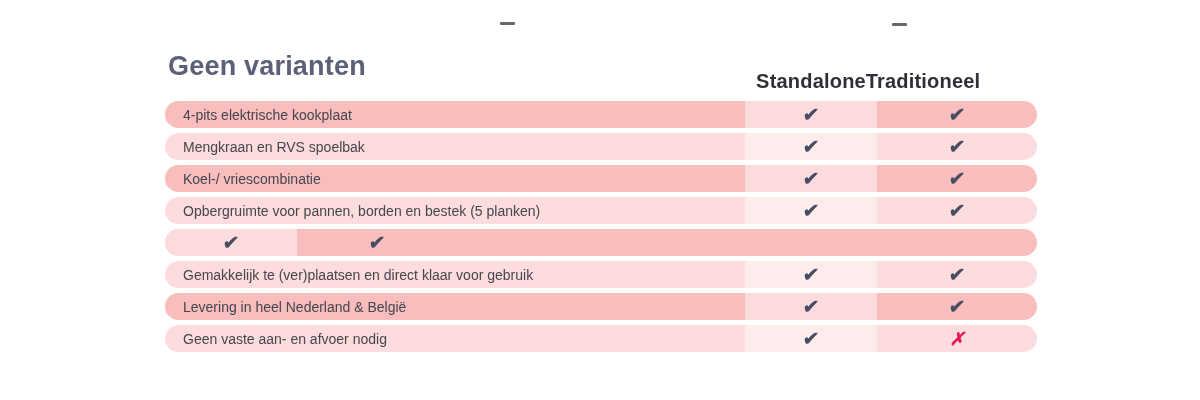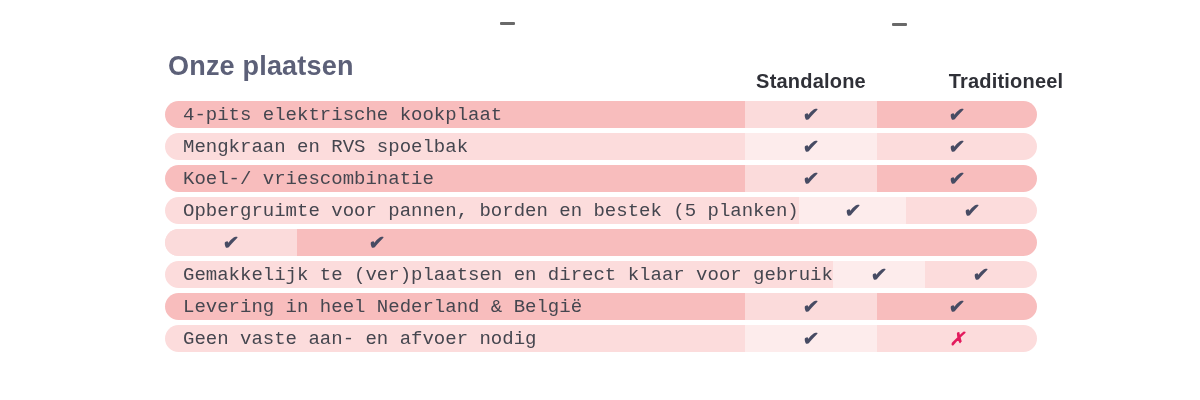--- a/index.html
+++ b/index.html
@@ -17,31 +17,31 @@
     position:absolute;height:3px;width:15px;background:#4f4f4f;opacity:.85;border-radius:1px;
   }
   .dash-1{left:500px;top:22px;}
   .dash-2{left:892px;top:23px;}
   .col-headers{position:absolute;top:70px;left:0;width:1200px;height:22px;}
   .col-header{
     position:absolute;top:0;text-align:center;
     font-size:20px;font-weight:bold;color:var(--header-text);letter-spacing:.2px;
   }
   .col-header.standalone{left:745px;width:132px;}
-  .col-header.traditioneel{left:926px;width:160px;}
+  .col-header.traditioneel{left:843px;width:160px;}
   .table{position:absolute;left:165px;top:101px;width:872px;}
   .row{
     display:flex;align-items:stretch;height:27px;margin-bottom:5px;
     border-radius:14px;overflow:hidden;
   }
   .row.dark{background:var(--row-dark);}
   .row.light{background:var(--row-light);}
   .feature{
     flex:1;display:flex;align-items:center;padding-left:18px;
-    font-size:19px;color:var(--feature-text);white-space:nowrap;font-family:Liberation Mono, monospace;
+    font-size:14px;color:var(--feature-text);white-space:nowrap;
   }
   .cell{
     display:flex;align-items:center;justify-content:center;
   }
   .cell.standalone{width:132px;background:var(--standalone-overlay);}
   .cell.traditioneel{width:160px;}
   .mark{line-height:1;}
   .mark-check{
     color:var(--check);font-size:19px;font-weight:bold;
     transform:skewX(-6deg);
@@ -50,21 +50,21 @@
     color:var(--cross);font-size:18px;font-weight:bold;font-style:italic;
   }
 </style>
 </head>
 <body>
 
 <div class="stage">
   <span class="artifact-dash dash-1"></span>
   <span class="artifact-dash dash-2"></span>
 
-  <h1 class="page-title">Onze plaatsen</h1>
+  <h1 class="page-title">Geen varianten</h1>
 
   <div class="col-headers">
     <div class="col-header standalone">Standalone</div>
     <div class="col-header traditioneel">Traditioneel</div>
   </div>
 
   <div class="table" id="rows">
   <div class="row dark">
     <div class="feature">4-pits elektrische kookplaat</div>
     <div class="cell standalone">

